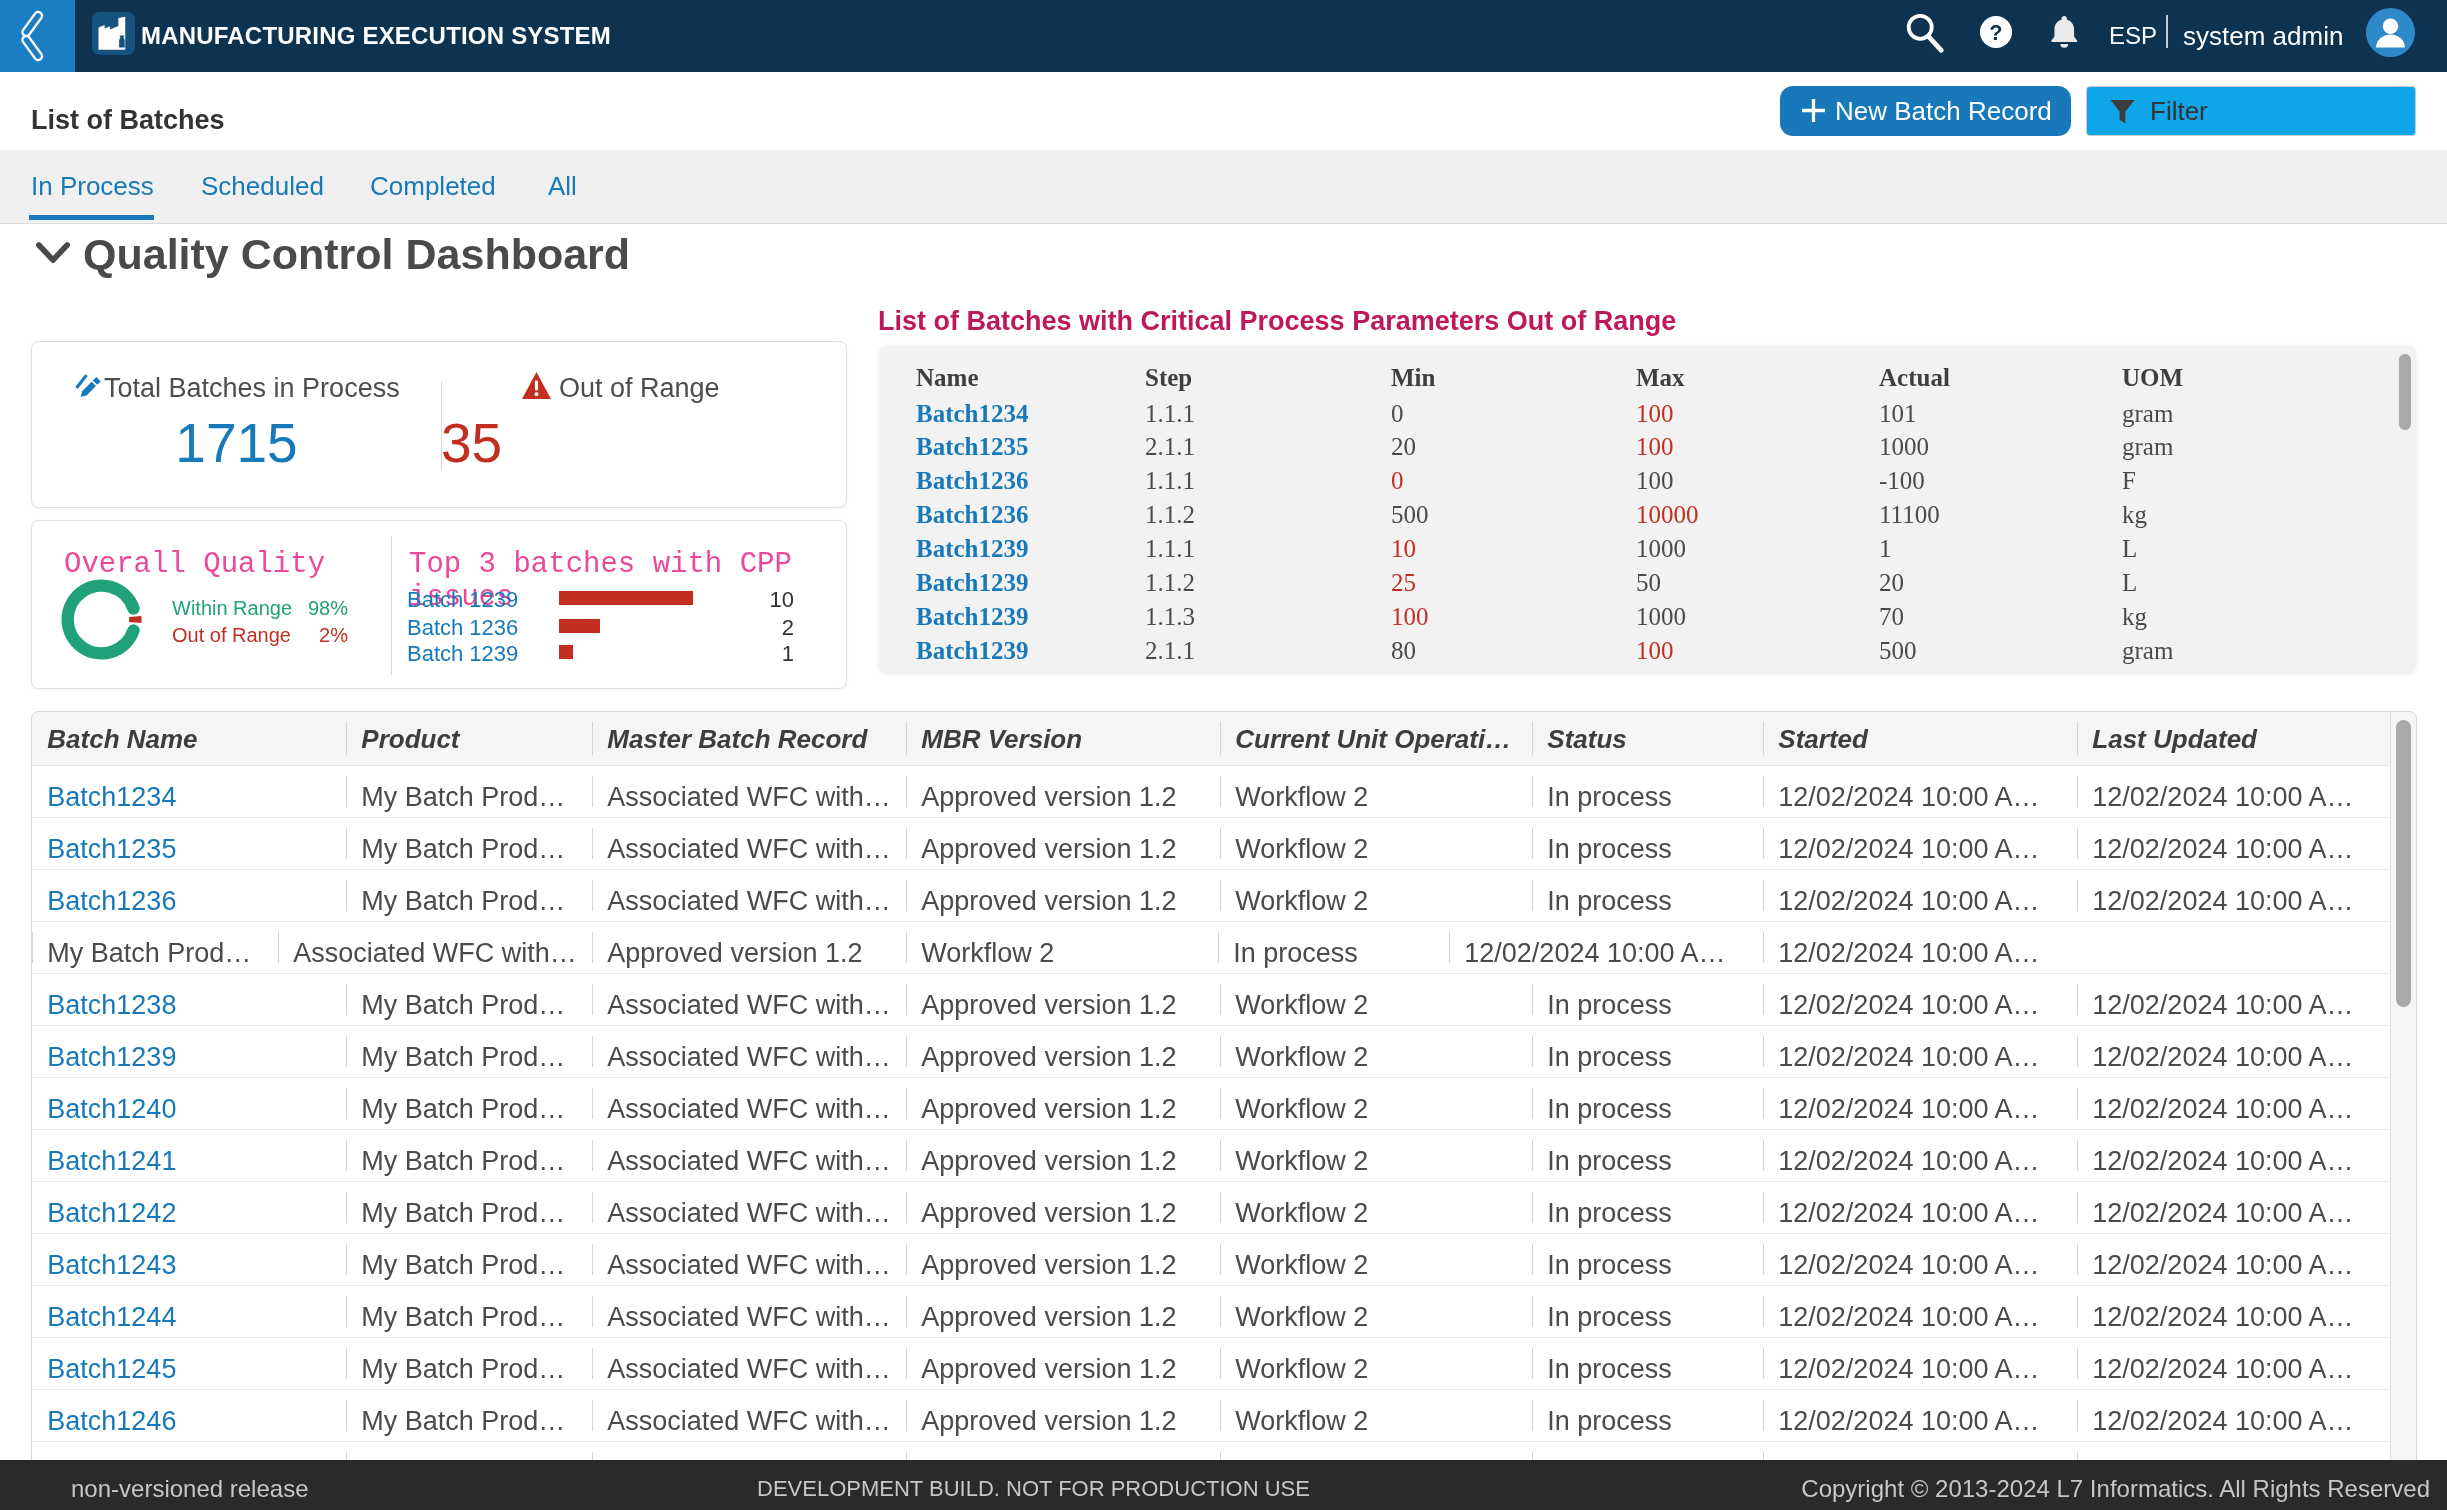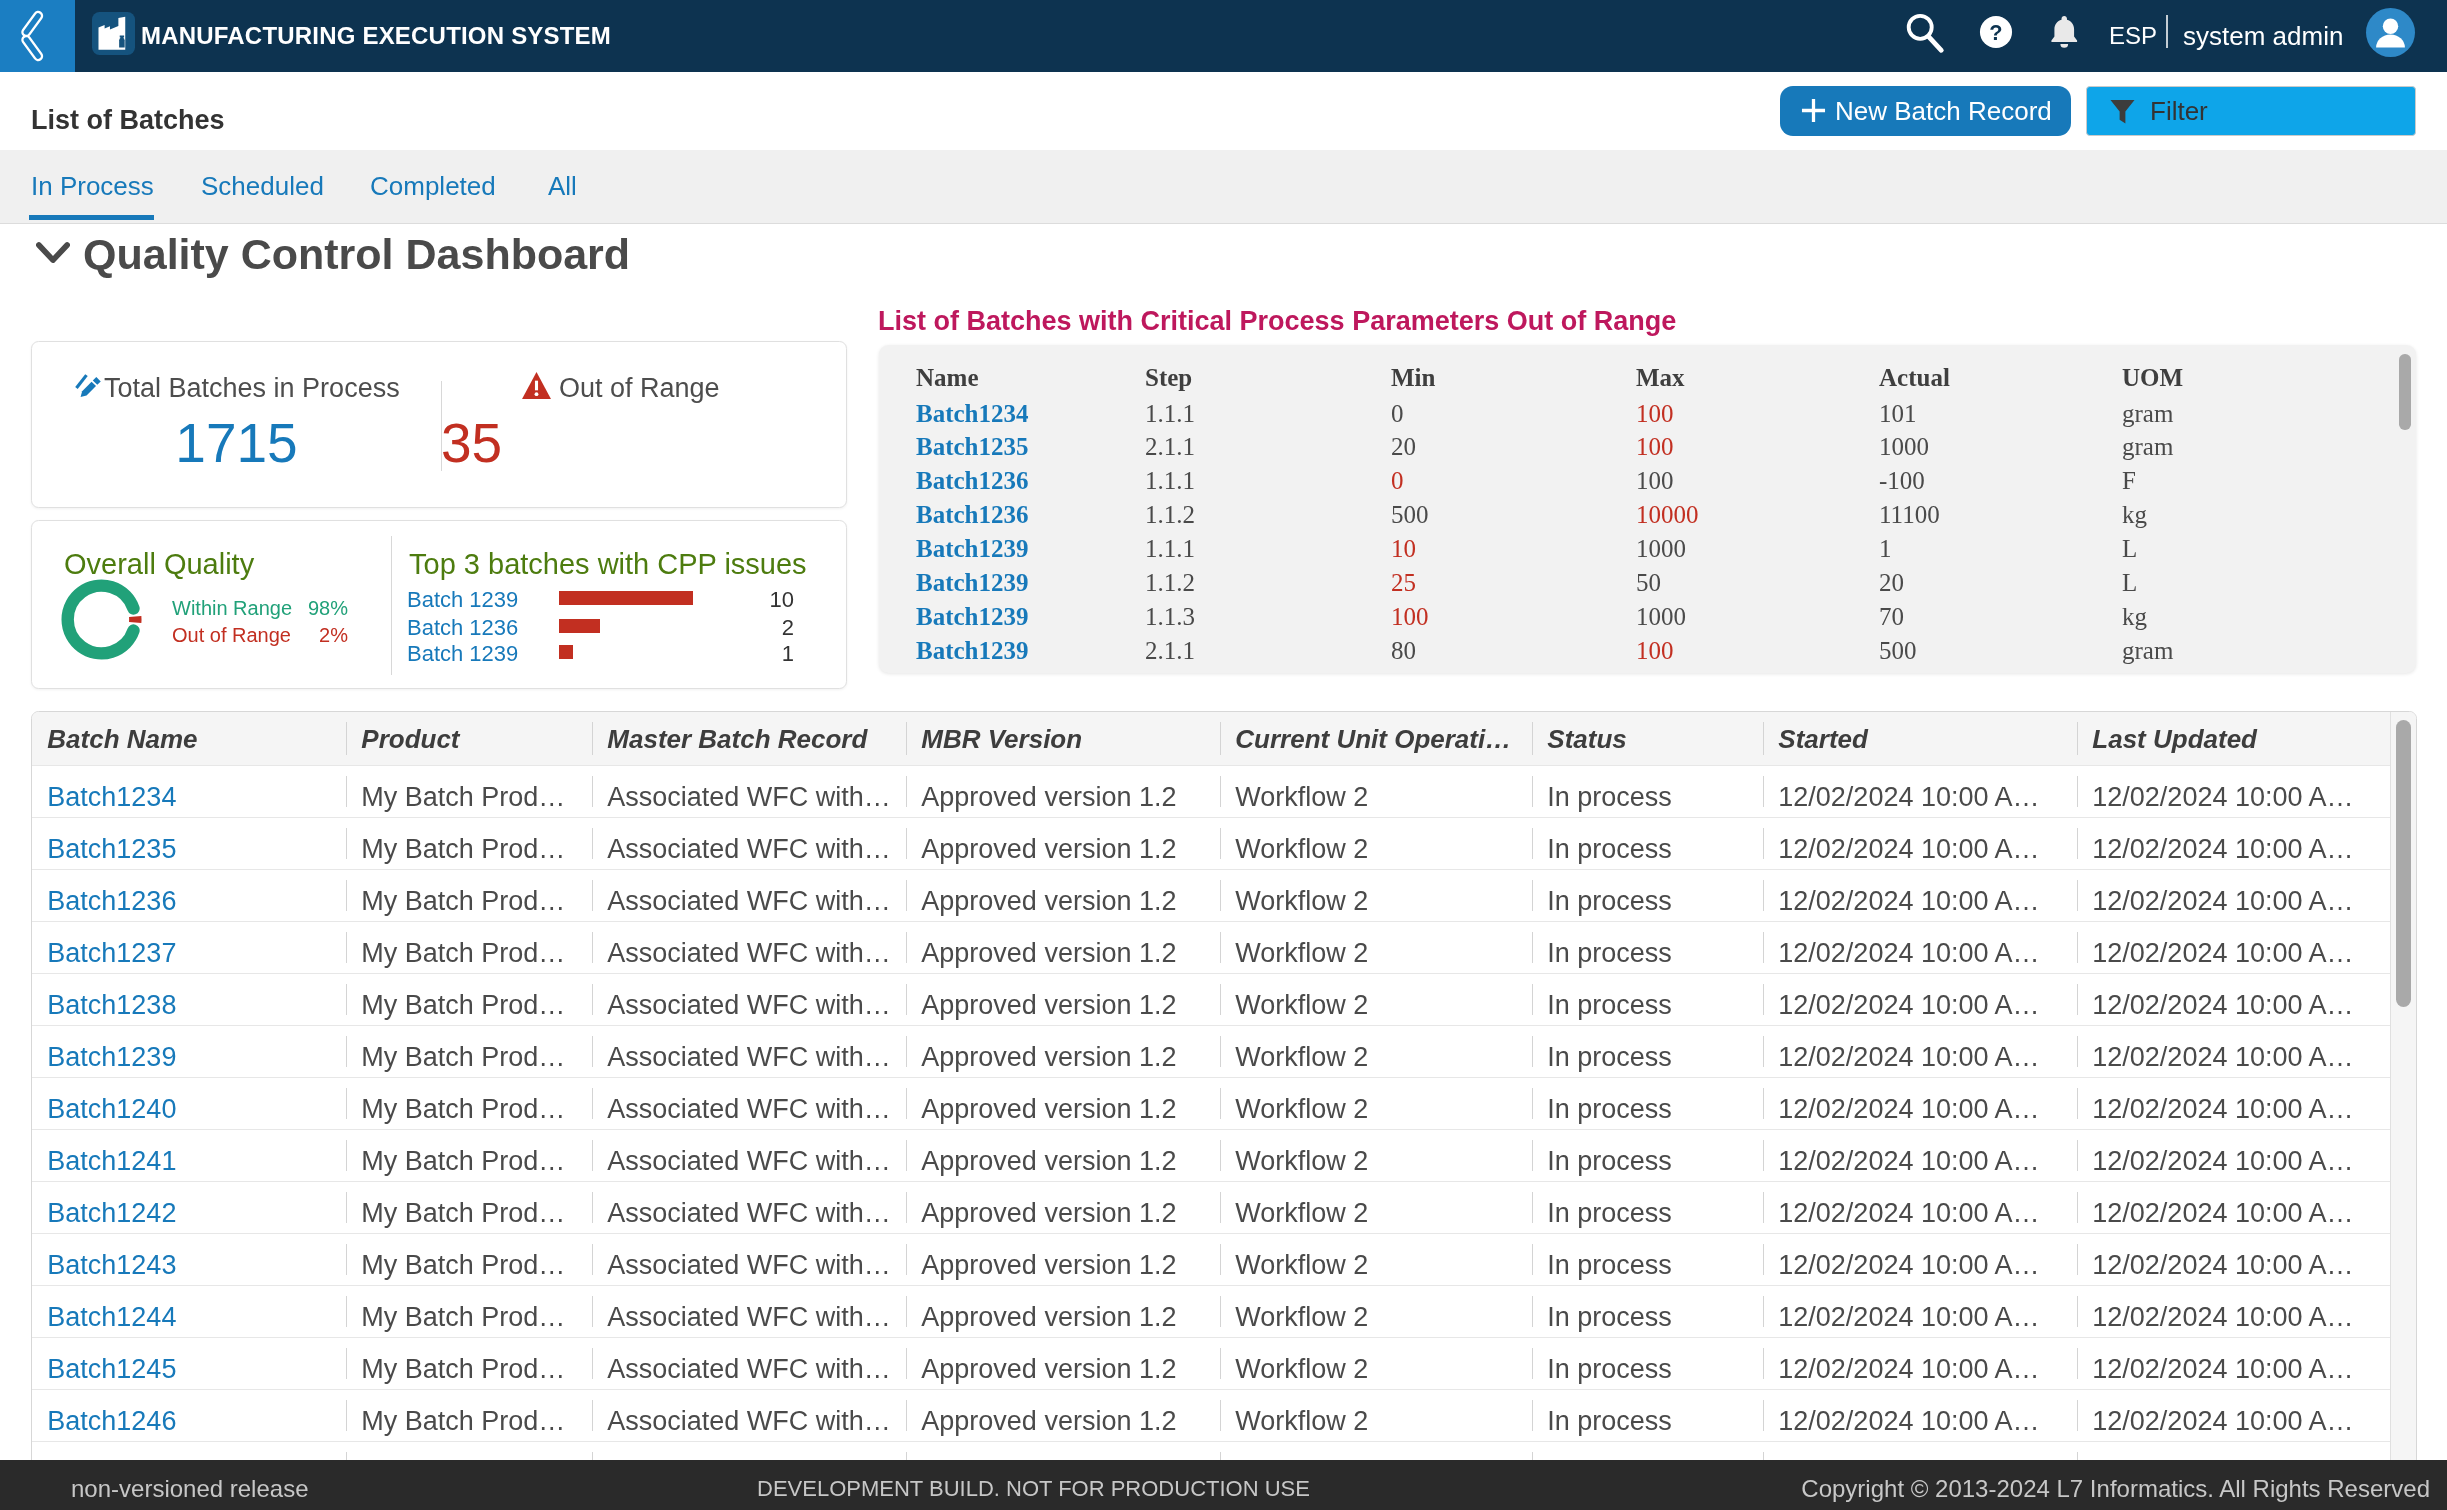--- a/index.html
+++ b/index.html
@@ -33,21 +33,21 @@
 .dashhead { position:absolute; left:83px; top:230px; font-size:43px; font-weight:bold; color:#4a4a4a; }
 
 .card { position:absolute; background:#fff; border:1px solid #e0e0e0; border-radius:7.6px;
   box-shadow:0 1px 2.9px rgba(0,0,0,0.06); }
 #card1 { left:31px; top:341px; width:816px; height:167px; }
 #card1 .vdiv { position:absolute; left:409px; top:39px; width:1px; height:90px; background:#d8d8d8; }
 .stat-label { position:absolute; font-size:27px; color:#4d4d4d; }
 .stat-num { position:absolute; font-size:55px; }
 #card2 { left:31px; top:520px; width:816px; height:169px; }
 #card2 .vdiv { position:absolute; left:359px; top:15.3px; width:1px; height:139px; background:#d8d8d8; }
-.card-h { position:absolute; font-size:29px; color:#4d7c0f; }
+.card-h { position:absolute; font-size:29px; color:#ec4899;font-family:Liberation Mono, monospace; }
 
 .paneltitle { position:absolute; left:878px; top:306px; font-size:27px; font-weight:bold; color:#be185d; }
 .panel { position:absolute; left:879px; top:345px; width:1537px; height:328px; background:#f2f2f2; border-radius:9.6px; box-shadow:0 1px 3.8px rgba(0,0,0,0.10); }
 .prow { position:absolute; left:8px; width:100%; height:34px; line-height:34px; font-size:25px; color:#4a4a4a;font-family:Liberation Serif, serif; }
 .prow b.nm { position:absolute; left:29px; color:#1779ba; font-weight:bold; }
 .prow span.c1 { position:absolute; left:258px; }
 .prow span.c2 { position:absolute; left:504px; }
 .prow span.c3 { position:absolute; left:749px; }
 .prow span.c4 { position:absolute; left:992px; }
 .prow span.c5 { position:absolute; left:1235px; }
@@ -302,21 +302,20 @@
     <div class="cell c-0 blue">Batch1236</div>
     <div class="cell c-1 sep">My Batch Prod…</div>
     <div class="cell c-2 sep">Associated WFC with…</div>
     <div class="cell c-3 sep">Approved version 1.2</div>
     <div class="cell c-4 sep">Workflow 2</div>
     <div class="cell c-5 sep">In process</div>
     <div class="cell c-6 sep">12/02/2024 10:00 A…</div>
     <div class="cell c-7 sep">12/02/2024 10:00 A…</div>
   </div>
   <div class="mrow">
-    <div class="cell c-0 blue">Batch1237</div>
     <div class="cell c-1 sep">My Batch Prod…</div>
     <div class="cell c-2 sep">Associated WFC with…</div>
     <div class="cell c-3 sep">Approved version 1.2</div>
     <div class="cell c-4 sep">Workflow 2</div>
     <div class="cell c-5 sep">In process</div>
     <div class="cell c-6 sep">12/02/2024 10:00 A…</div>
     <div class="cell c-7 sep">12/02/2024 10:00 A…</div>
   </div>
   <div class="mrow">
     <div class="cell c-0 blue">Batch1238</div>

